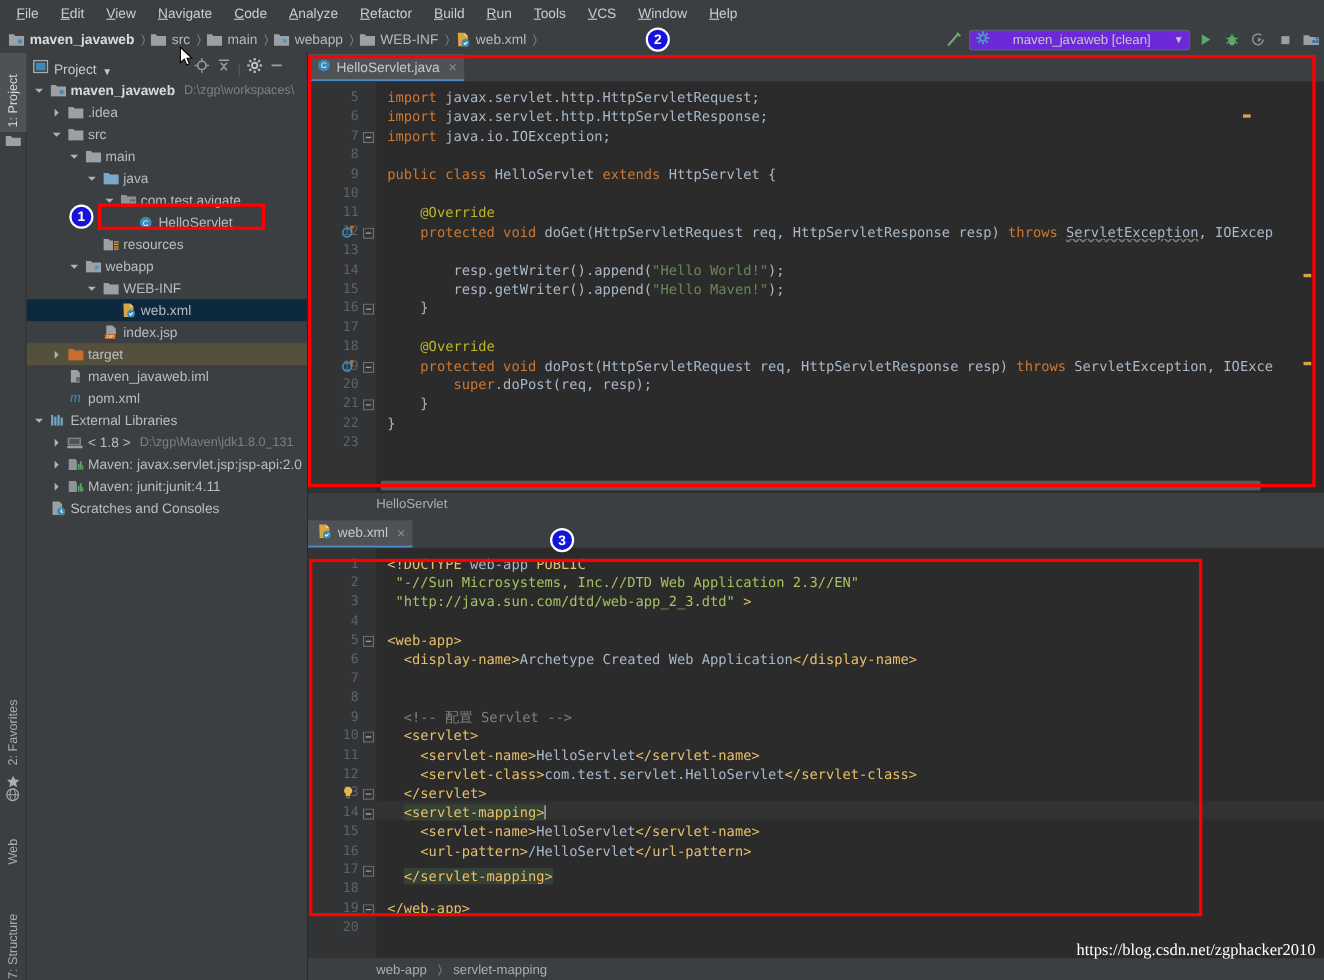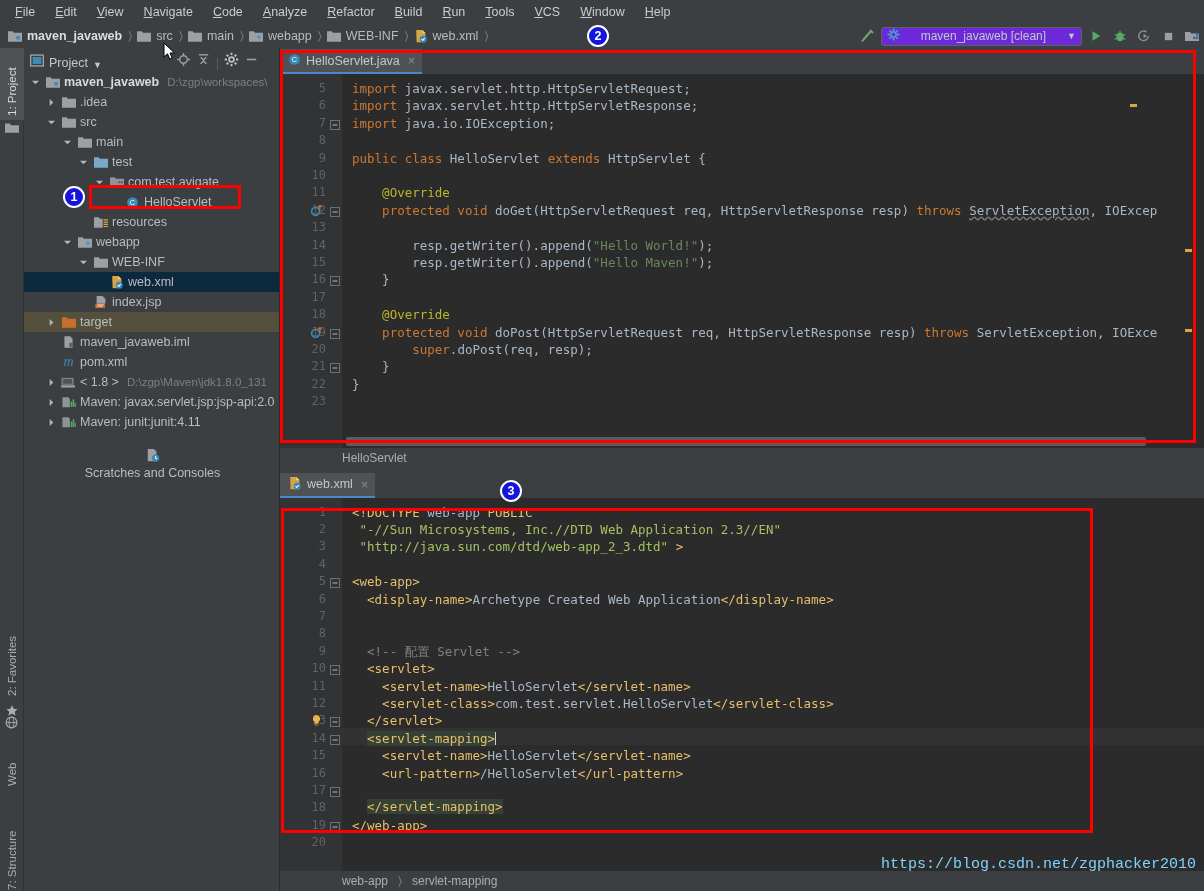--- a/index.html
+++ b/index.html
@@ -83,22 +83,22 @@
 
   .breadcrumbbar{height:20px;background:#3c3f41;display:flex;align-items:center;padding-left:62px;
                  font-size:12px;color:#a9aeb2;gap:7px;}
   .splitter{height:4px;background:#3c3f41;}
 
   
   .redbox{position:absolute;border:3px solid #ff0000;pointer-events:none;}
   .badge{position:absolute;width:22px;height:22px;border-radius:50%;background:#1414dd;
          border:2px solid #ffffff;color:#fff;font-size:12.5px;font-weight:bold;
          display:flex;align-items:center;justify-content:center;}
-  .watermark{position:absolute;right:8px;bottom:18px;color:#7dd3fc;font-size:15px;
-             font-family:Liberation Mono, monospace;}
+  .watermark{position:absolute;right:8px;bottom:18px;color:#ffffff;font-size:15px;
+             font-family:Liberation Serif, serif;}
   .cursor-arrow{position:absolute;width:12px;height:17px;}
 </style>
 </head>
 <body>
 
 <div class="app">
 
   <div class="menubar" id="menubar">
       <div class="mi"><u>F</u>ile</div>
       <div class="mi"><u>E</u>dit</div>
@@ -371,21 +371,21 @@
             <span class="arrow">
               <svg width="9" height="9" viewBox="0 0 10 10">
                 <path d="M1 3l4 4 4-4z" fill="#b0b5b9"></path>
               </svg>
             </span>
             <span class="ico" style="display: inline-flex; align-items: center;">
               <svg width="14" height="12" viewBox="0 0 16 13">
                 <path d="M0 1h5.4l1.3 1.7H16V13H0z" fill="#7ba7c9"></path>
               </svg>
             </span>
-            <span class="lbl">test</span>
+            <span class="lbl">java</span>
           </div>
           <div class="row" style="padding-left: 70px;">
             <span class="arrow">
               <svg width="9" height="9" viewBox="0 0 10 10">
                 <path d="M1 3l4 4 4-4z" fill="#b0b5b9"></path>
               </svg>
             </span>
             <span class="ico" style="display: inline-flex; align-items: center;">
               <svg width="14" height="12" viewBox="0 0 16 13">
                 <path d="M0 1h5.4l1.3 1.7H16V13H0z" fill="#8d9397"></path>
@@ -489,20 +489,38 @@
               </svg>
             </span>
             <span class="lbl">maven_javaweb.iml</span>
           </div>
           <div class="row" style="padding-left: 22px;">
             <span class="arrow"></span>
             <span class="ico" style="display: inline-flex; align-items: center;">
               <span style="color:#3b89b5;font-size:14px;font-style:italic;font-family:'Liberation Serif',serif;">m</span>
             </span>
             <span class="lbl">pom.xml</span>
+          </div>
+          <div class="row" style="padding-left: 6px;">
+            <span class="arrow">
+              <svg width="9" height="9" viewBox="0 0 10 10">
+                <path d="M1 3l4 4 4-4z" fill="#b0b5b9"></path>
+              </svg>
+            </span>
+            <span class="ico" style="display: inline-flex; align-items: center;">
+              <svg width="14" height="13" viewBox="0 0 16 14">
+                <g fill="#6fa8c9">
+                  <rect x="0.5" y="1" width="2.3" height="11"></rect>
+                  <rect x="3.8" y="2.8" width="2.3" height="9.2"></rect>
+                  <rect x="7.1" y="1" width="2.3" height="11"></rect>
+                  <rect x="10.4" y="3.6" width="2.3" height="8.4"></rect>
+                </g>
+              </svg>
+            </span>
+            <span class="lbl">External Libraries</span>
           </div>
           <div class="row" style="padding-left: 22px;">
             <span class="arrow">
               <svg width="9" height="9" viewBox="0 0 10 10">
                 <path d="M3 1l4 4-4 4z" fill="#b0b5b9"></path>
               </svg>
             </span>
             <span class="ico" style="display: inline-flex; align-items: center;">
               <svg width="15" height="13" viewBox="0 0 16 14">
                 <rect x="0.5" y="2" width="13" height="7.5" fill="#7e858a"></rect>
@@ -542,21 +560,21 @@
                 <path d="M0.5 1h7l1.2 1.6H9V12.5H0.5z" fill="#8d9397"></path>
                 <g fill="#59a869">
                   <rect x="10" y="6" width="1.8" height="6"></rect>
                   <rect x="12.2" y="3.4" width="1.8" height="8.6"></rect>
                   <rect x="14.4" y="7.5" width="1.4" height="4.5"></rect>
                 </g>
               </svg>
             </span>
             <span class="lbl">Maven: junit:junit:4.11</span>
           </div>
-          <div class="row" style="padding-left: 6px; flex-direction: column;">
+          <div class="row" style="padding-left: 6px;">
             <span class="arrow"></span>
             <span class="ico" style="display: inline-flex; align-items: center;">
               <svg width="14" height="14" viewBox="0 0 16 16">
                 <path d="M2 1h7l3 3v11H2z" fill="#9aa0a4"></path>
                 <circle cx="11" cy="11.5" r="4.2" fill="#3b89b5"></circle>
                 <path d="M11 9v2.6l1.8 1" stroke="#fff" stroke-width="1.2" fill="none"></path>
               </svg>
             </span>
             <span class="lbl">Scratches and Consoles</span>
           </div>
@@ -642,21 +660,21 @@
                 <path d="M2.5 5h5" stroke="#9aa0a4" stroke-width="1.2"></path>
               </svg></div><div class="gicon" style="top: 216.8px;"><svg width="13" height="13" viewBox="0 0 14 14">
                 <path d="M7 1.2a4 4 0 0 0-2.2 7.3v1.8h4.4V8.5A4 4 0 0 0 7 1.2z" fill="#e8b64a"></path>
                 <rect x="5" y="11" width="4" height="1.6" fill="#8a7330"></rect>
               </svg></div><div class="cl" style="top: 214.8px;">  <span class="tag">&lt;/servlet&gt;</span></div><div class="ln" style="top: 232.2px;">14</div><div class="fold" style="top: 235.2px;"><svg width="11" height="11" viewBox="0 0 11 11">
                 <rect x="0.5" y="0.5" width="9" height="9" fill="none" stroke="#6e7174"></rect>
                 <path d="M2.5 5h5" stroke="#9aa0a4" stroke-width="1.2"></path>
               </svg></div><div style="position: absolute; left: 62px; right: 0px; height: 17.4px; top: 230.2px; background: rgb(50, 50, 50);"></div><div class="cl" style="top: 232.2px;">  <span class="tag hl">&lt;servlet-mapping&gt;</span><span class="caret"></span></div><div class="ln" style="top: 249.6px;">15</div><div class="cl" style="top: 249.6px;">    <span class="tag">&lt;servlet-name&gt;</span><span class="txt">HelloServlet</span><span class="tag">&lt;/servlet-name&gt;</span></div><div class="ln" style="top: 267px;">16</div><div class="cl" style="top: 267px;">    <span class="tag">&lt;url-pattern&gt;</span><span class="txt">/HelloServlet</span><span class="tag">&lt;/url-pattern&gt;</span></div><div class="ln" style="top: 284.4px;">17</div><div class="fold" style="top: 287.4px;"><svg width="11" height="11" viewBox="0 0 11 11">
                 <rect x="0.5" y="0.5" width="9" height="9" fill="none" stroke="#6e7174"></rect>
                 <path d="M2.5 5h5" stroke="#9aa0a4" stroke-width="1.2"></path>
-              </svg></div><div class="cl" style="top: 300px;">  <span class="tag hl">&lt;/servlet-mapping&gt;</span></div><div class="ln" style="top: 301.8px;">18</div><div class="cl" style="top: 301.8px;"></div><div class="ln" style="top: 319.2px;">19</div><div class="fold" style="top: 322.2px;"><svg width="11" height="11" viewBox="0 0 11 11">
+              </svg></div><div class="cl" style="top: 290px;">  <span class="tag hl">&lt;/servlet-mapping&gt;</span></div><div class="ln" style="top: 301.8px;">18</div><div class="cl" style="top: 301.8px;"></div><div class="ln" style="top: 319.2px;">19</div><div class="fold" style="top: 322.2px;"><svg width="11" height="11" viewBox="0 0 11 11">
                 <rect x="0.5" y="0.5" width="9" height="9" fill="none" stroke="#6e7174"></rect>
                 <path d="M2.5 5h5" stroke="#9aa0a4" stroke-width="1.2"></path>
               </svg></div><div class="cl" style="top: 319.2px;"><span class="tag">&lt;/web-app&gt;</span></div><div class="ln" style="top: 336.6px;">20</div><div class="cl" style="top: 336.6px;"></div></div>
       </div>
 
       <div class="breadcrumbbar" id="xmlcrumbs">
           <span>web-app</span>
           <span class="sep">〉</span>
           <span>servlet-mapping</span>
         </div>

